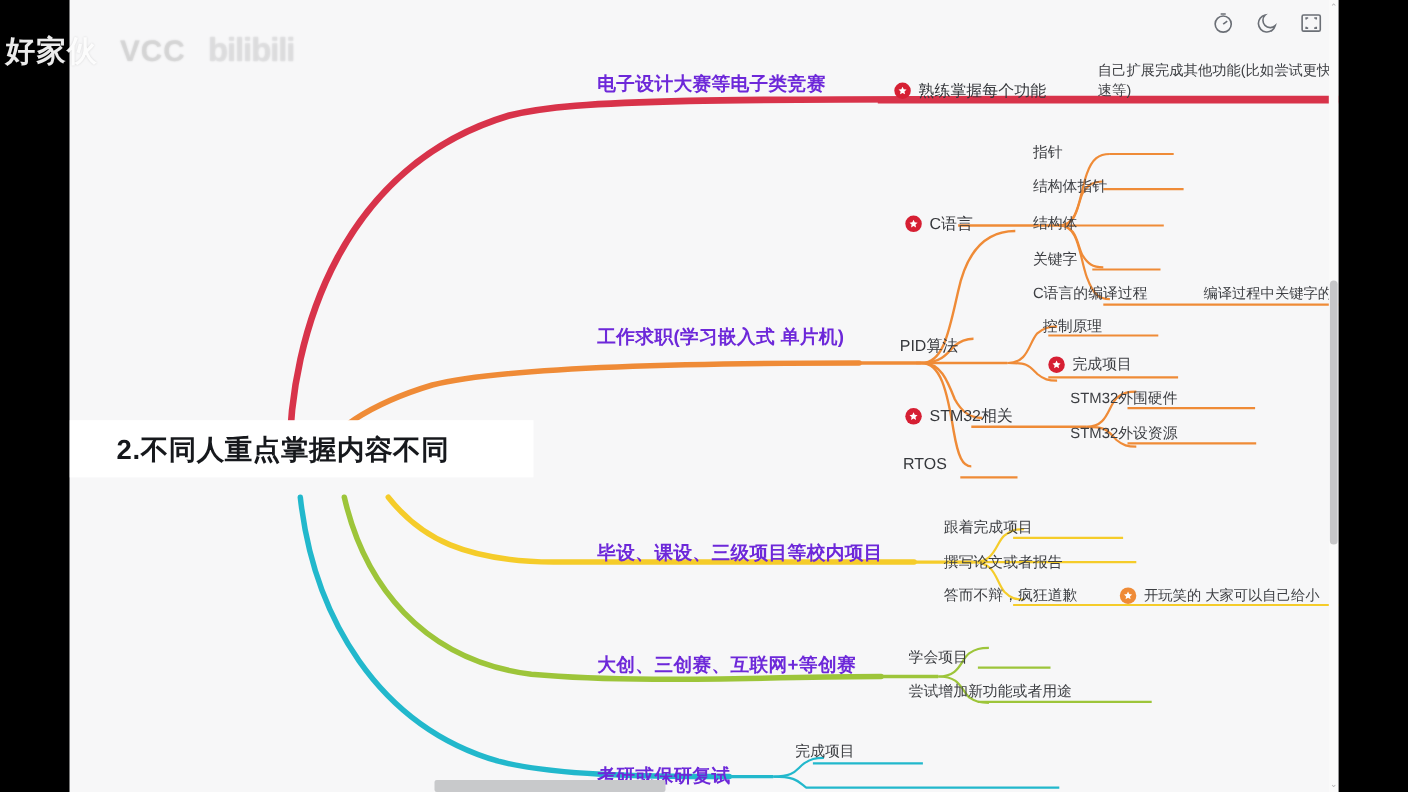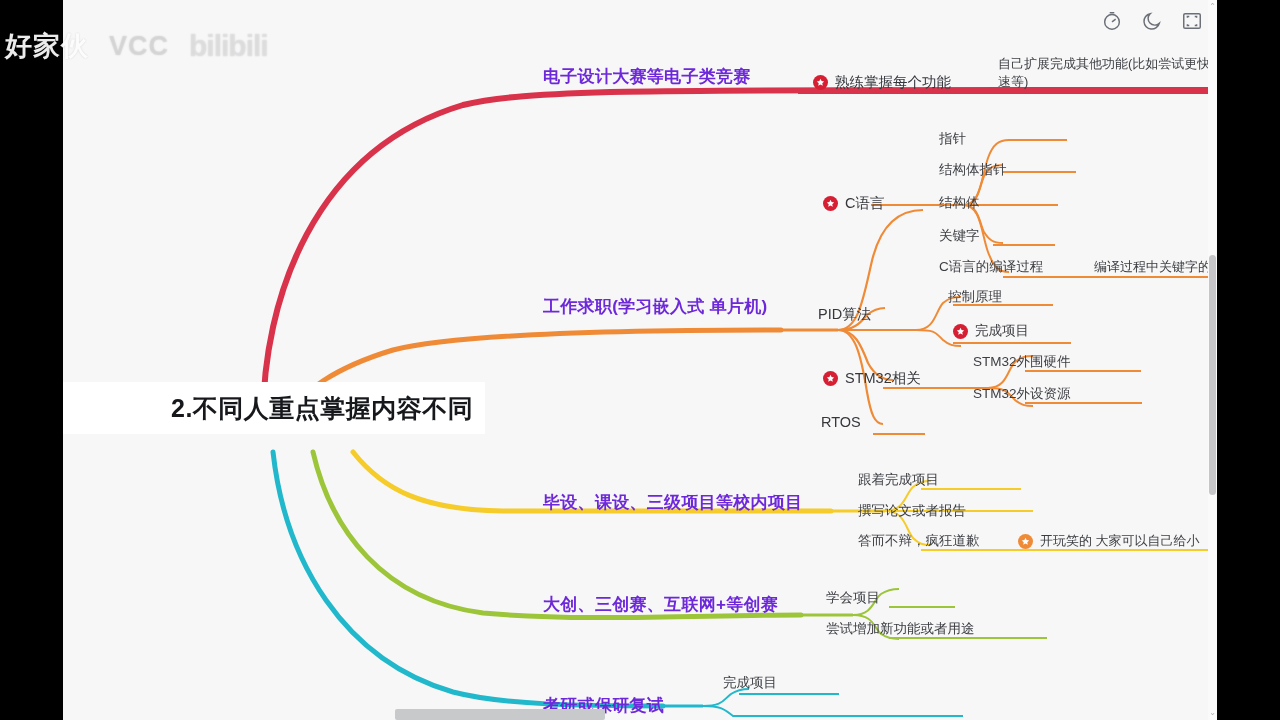--- a/index.html
+++ b/index.html
@@ -52,21 +52,21 @@
   .node.small{ font-size: 13px; font-weight: 400; color: #3c3e42; }
   .node.wrap { white-space: normal; width: 225px; line-height: 1.35; display: block; }
 
   
   .root-node {
     position: absolute; left: 0px; top: 382px; width: 422px; height: 52px;
     background: #ffffff; display: flex; align-items: center; z-index: 20;
     cursor: pointer;
   }
   .root-node .root-text {
-    font-size: 25px; font-weight: 700; color: #16181c; padding-left: 108px; letter-spacing: 0.5px;
+    font-size: 25px; font-weight: 700; color: #16181c; padding-left: 43px; letter-spacing: 0.5px;
   }
 
   
   .badge {
     flex: 0 0 auto; width: 15px; height: 15px; border-radius: 50%;
     display: inline-flex; align-items: center; justify-content: center;
     color: #fff; font-size: 10px; line-height: 1;
   }
   .badge.red { background: #d61f33; }
   .badge.orange { background: #ef8b37; }

